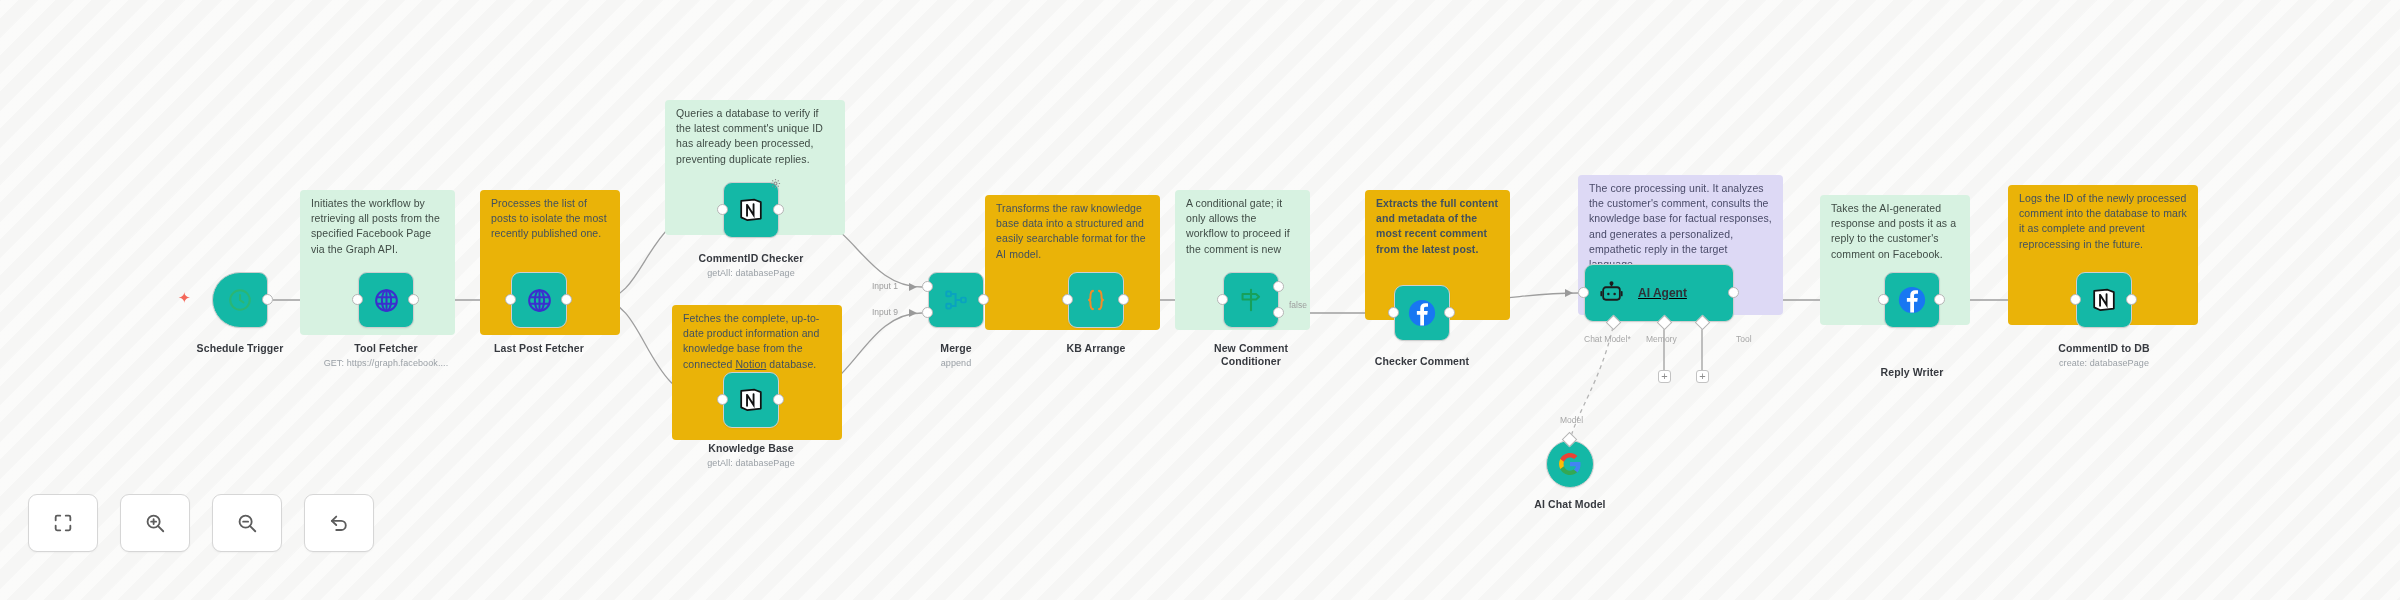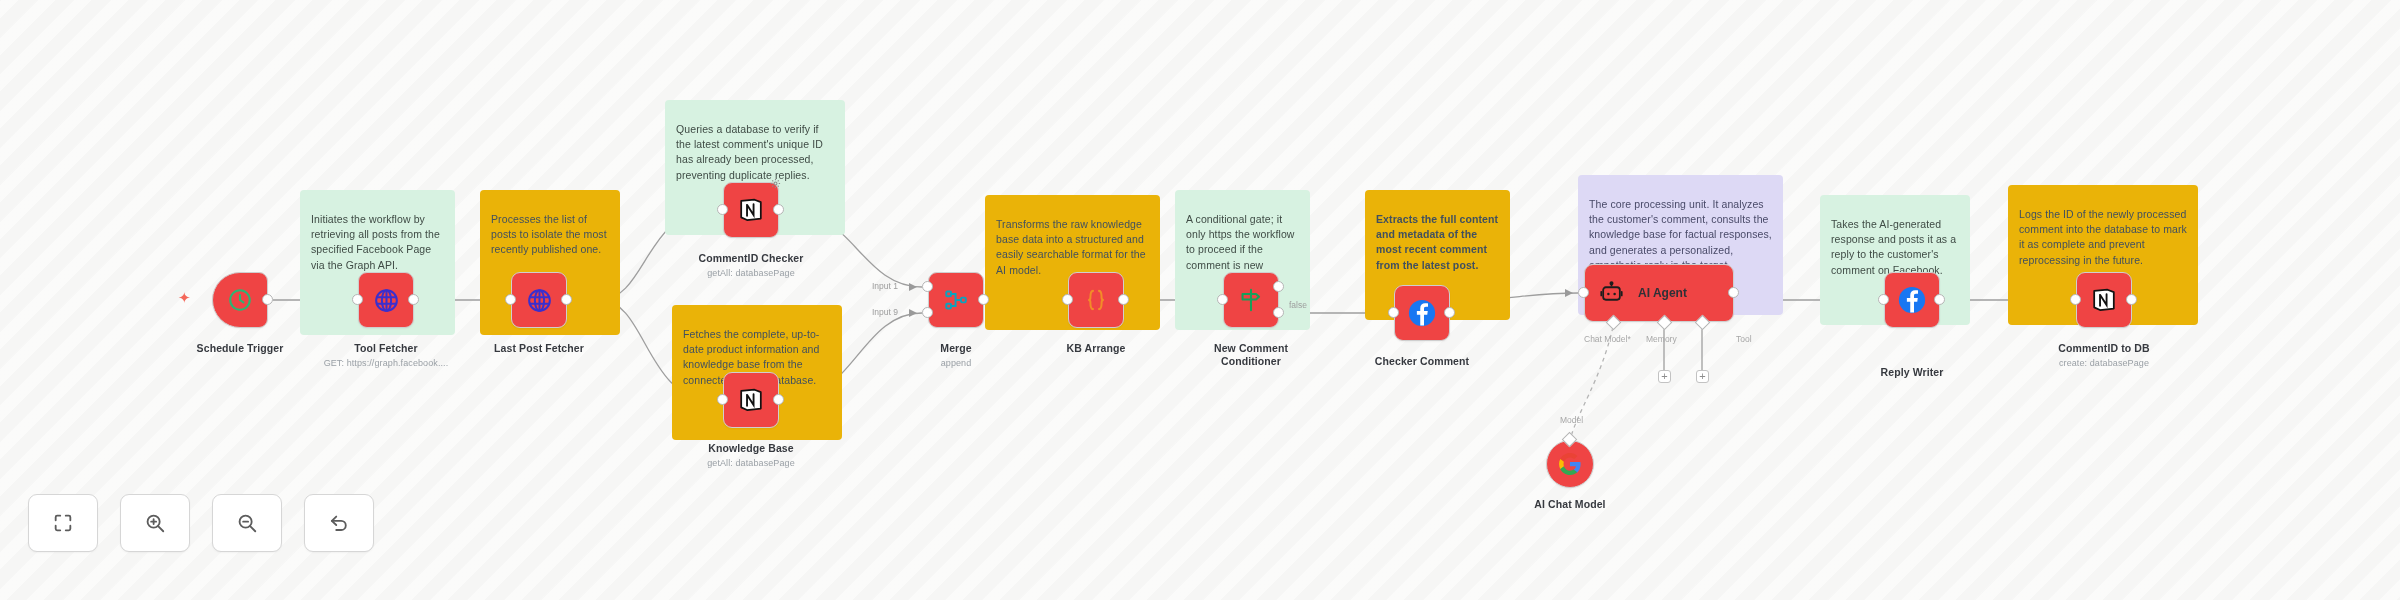--- a/index.html
+++ b/index.html
@@ -14,35 +14,36 @@
     position:absolute;inset:0;
     background-color:#f6f6f5;
     background-image:
       repeating-linear-gradient(135deg, rgba(0,0,0,0.016) 0px, rgba(0,0,0,0.016) 1px, rgba(0,0,0,0) 1px, rgba(0,0,0,0) 26px),
       repeating-linear-gradient(135deg, rgba(255,255,255,0.55) 0px, rgba(255,255,255,0.55) 13px, rgba(0,0,0,0) 13px, rgba(0,0,0,0) 26px);
   }
   #edges{position:absolute;left:0;top:0;width:2400px;height:600px;pointer-events:none;}
 
   
   .sticky{
-    position:absolute;border-radius:4px;padding:22px 11px 8px 11px;
+    position:absolute;border-radius:4px;padding:6px 11px 8px 11px;
     font-size:10.5px;line-height:1.45;letter-spacing:.1px;
     overflow:hidden;box-sizing:border-box;
   }
   .sticky.green{background:#d7f2e1;color:#3f4b45;}
   .sticky.blue{background:#eab308;color:#41505f;}
   .sticky.purple{background:#ddd9f5;color:#494a68;}
   .sticky .lnk{text-decoration:underline;}
 
   
   .node{
     position:absolute;box-sizing:border-box;
-    background:#ef4444;border:1px solid #cfcfcf;border-radius:9px;
+    background:#14b8a6;border:1px solid #cfcfcf;border-radius:9px;
     display:flex;align-items:center;justify-content:center;
     box-shadow:0 1px 2px rgba(0,0,0,.05);
+    text-decoration:underline;
   }
   .node.sq{width:56px;height:56px;}
   .node.trigger{width:56px;height:56px;border-top-left-radius:28px;border-bottom-left-radius:28px;}
   .node.wide{width:150px;height:58px;border-radius:9px;justify-content:flex-start;padding-left:14px;gap:14px;}
   .node.circle{width:48px;height:48px;border-radius:50%;}
 
   .nlabel{
     position:absolute;text-align:center;font-size:10.5px;color:#36393f;
     font-weight:700;letter-spacing:.1px;line-height:1.25;white-space:nowrap;
   }
@@ -155,21 +156,21 @@
 
 <div class="sticky blue" style="left:672px;top:305px;width:170px;height:135px;">
   <span>Fetches the complete, up-to-date product information and knowledge base from the connected </span><span class="lnk">Notion</span><span> database.</span>
 </div>
 
 <div class="sticky blue" style="left:985px;top:195px;width:175px;height:135px;">
   <span>Transforms the raw knowledge base data into a structured and easily searchable format for the AI model.</span>
 </div>
 
 <div class="sticky green" style="left:1175px;top:190px;width:135px;height:140px;">
-  <span>A conditional gate; it only https the workflow to proceed if the comment is new</span>
+  <span>A conditional gate; it only allows the workflow to proceed if the comment is new</span>
 </div>
 
 <div class="sticky blue" style="left:1365px;top:190px;width:145px;height:130px;font-weight:bold;">
   <span>Extracts the full content and metadata of the most recent comment from the latest post.</span>
 </div>
 
 <div class="sticky purple" style="left:1578px;top:175px;width:205px;height:140px;">
   <span>The core processing unit. It analyzes the customer's comment, consults the knowledge base for factual responses, and generates a personalized, empathetic reply in the target language.</span>
 </div>
 

